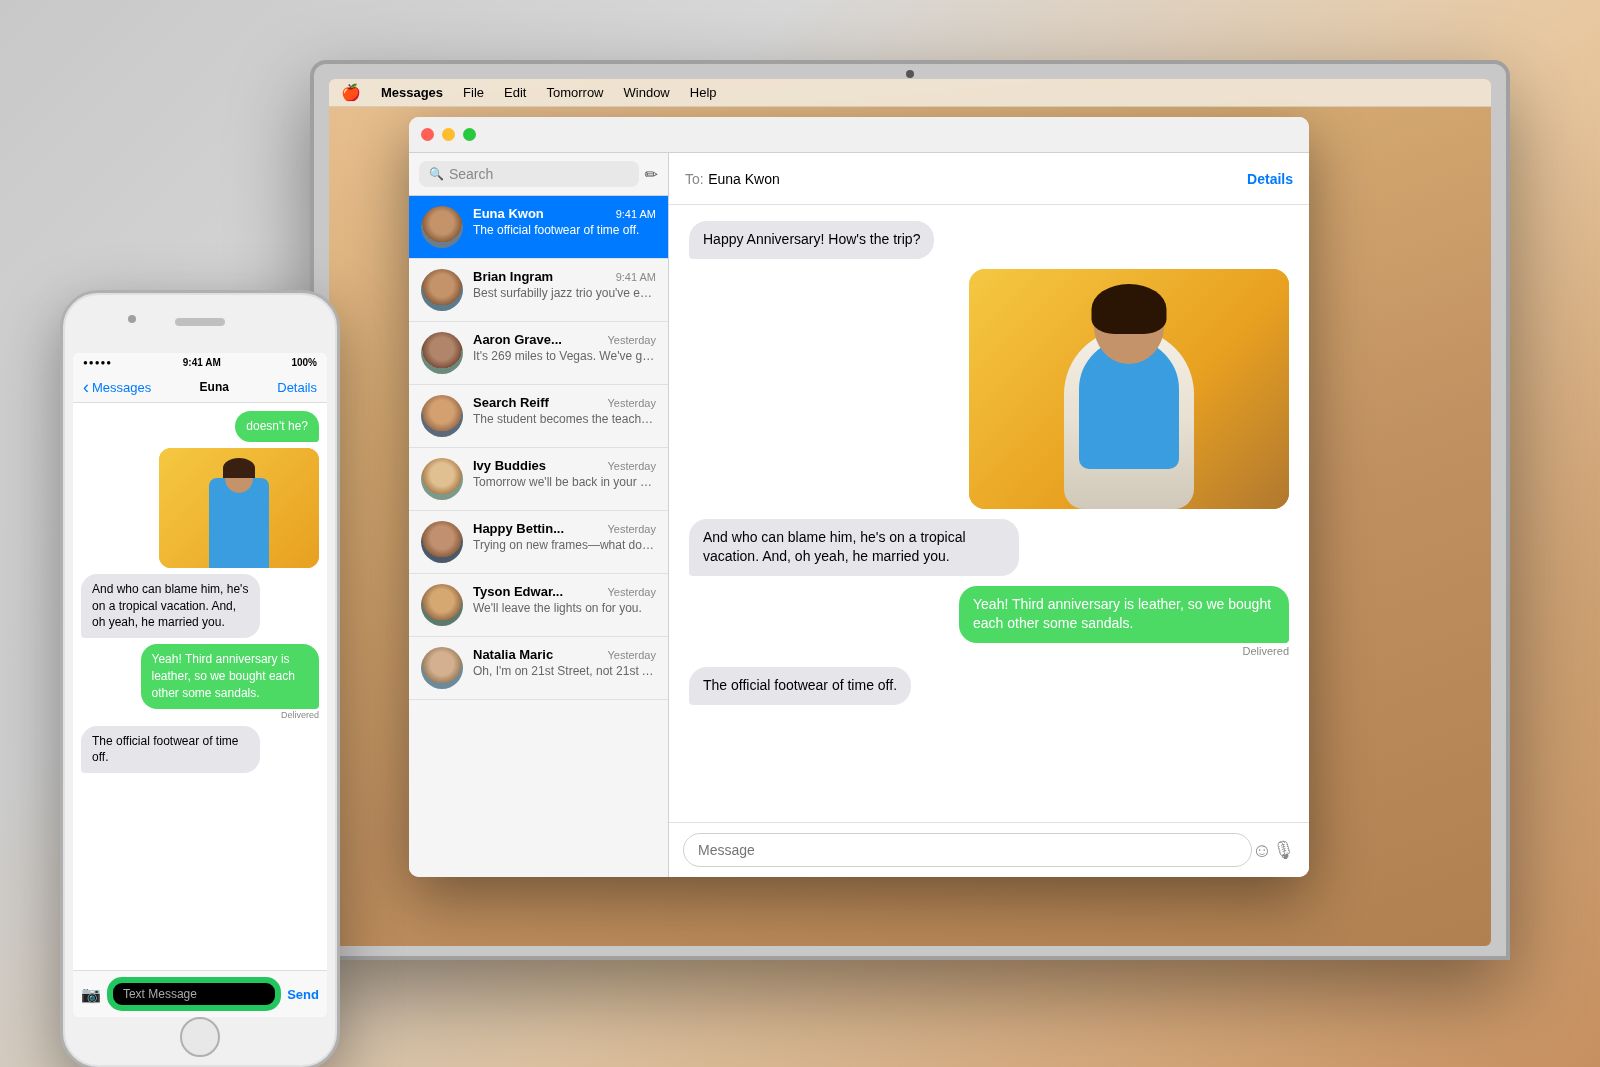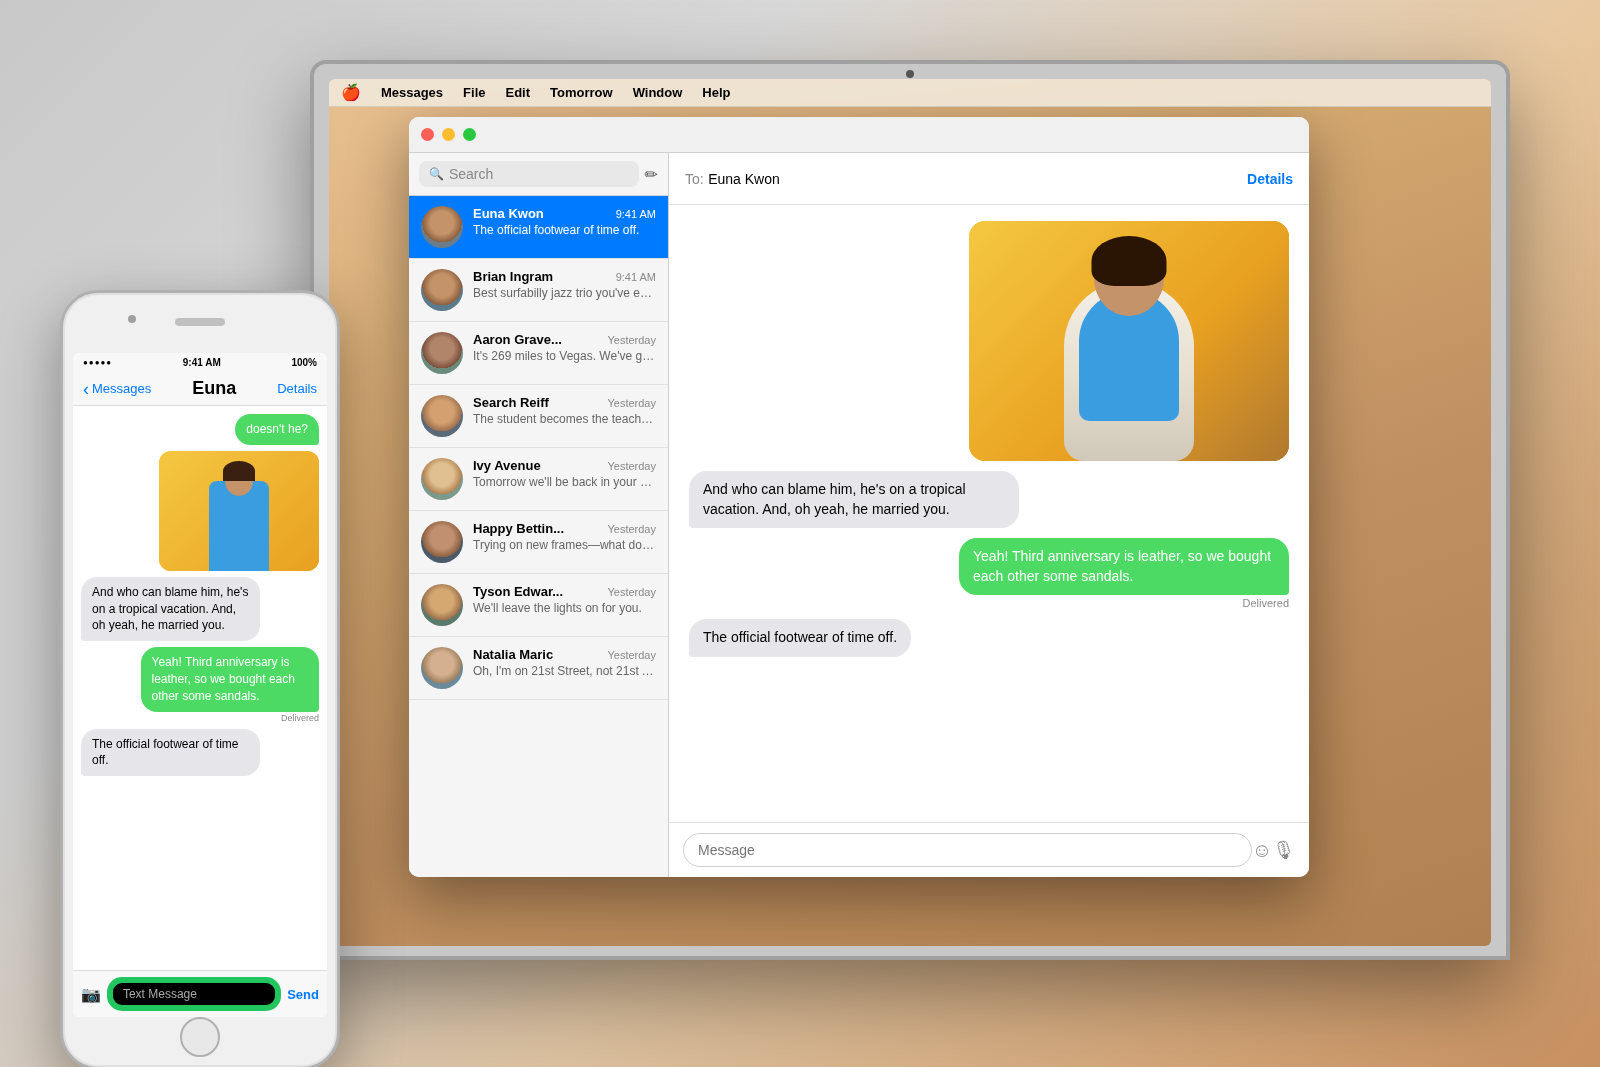--- a/index.html
+++ b/index.html
@@ -71,21 +71,21 @@
       gap: 3px;
     }
     .iphone-nav .back::before {
       content: '‹';
       font-size: 18px;
       line-height: 1;
       color: #007AFF;
     }
     .iphone-nav .contact-name {
       font-weight: 600;
-      font-size: 18px;
+      font-size: 12px;
     }
     .iphone-nav .details {
       color: #007AFF;
       font-size: 13px;
     }
     .iphone-messages {
       flex: 1;
       overflow: hidden;
       padding: 8px;
       background: #fff;
@@ -231,21 +231,21 @@
       padding: 0 12px;
       gap: 20px;
       font-size: 13px;
       border-bottom: 1px solid rgba(0,0,0,0.1);
       z-index: 20;
     }
     .menubar-apple {
       font-size: 16px;
     }
     .menubar-item {
-      font-weight: 700;
+      font-weight: 400;
       color: #000;
     }
     .menubar-item.bold {
       font-weight: 700;
     }
 
     
     .messages-window {
       position: absolute;
       top: 38px;
@@ -614,21 +614,21 @@
                   <span class="conv-time">Yesterday</span>
                 </div>
                 <div class="conv-preview">The student becomes the teacher. And vice versa.</div>
               </div>
             </div>
 
             <div class="conv-item">
               <div class="conv-avatar avatar-ivy"></div>
               <div class="conv-info">
                 <div class="conv-header">
-                  <span class="conv-name">Ivy Avenue</span>
+                  <span class="conv-name">Ivy Buddies</span>
                   <span class="conv-time">Yesterday</span>
                 </div>
                 <div class="conv-preview">Tomorrow we'll be back in your neighborhood for...</div>
               </div>
             </div>
 
             <div class="conv-item">
               <div class="conv-avatar avatar-jason"></div>
               <div class="conv-info">
                 <div class="conv-header">
@@ -668,20 +668,23 @@
           <div class="chat-header">
             <div>
               <span class="chat-to">To:</span>
               <span class="chat-to-name">Euna Kwon</span>
             </div>
             <span class="chat-details">Details</span>
           </div>
 
           <div class="chat-messages">
 
+            <div class="chat-msg">
+              <div class="chat-bubble chat-received">Happy Anniversary! How's the trip?</div>
+            </div>
 
 
             <div class="chat-image-bubble">
               <div style="position:absolute;inset:0;background:linear-gradient(135deg,#f5c842 0%,#e8a020 60%,#b07830 100%);"></div>
 
               <div style="position:absolute;bottom:0;left:50%;transform:translateX(-50%);width:160px;height:230px;">
 
                 <div style="position:absolute;bottom:0;left:50%;transform:translateX(-50%);width:130px;height:180px;background:linear-gradient(180deg,#f4f0e8 0%,#e8e0d0 50%,#d0c8b8 100%);border-radius:65px 65px 20px 20px;"></div>
 
                 <div style="position:absolute;bottom:40px;left:50%;transform:translateX(-50%);width:100px;height:130px;background:#3a9de0;border-radius:50px 50px 10px 10px;"></div>

